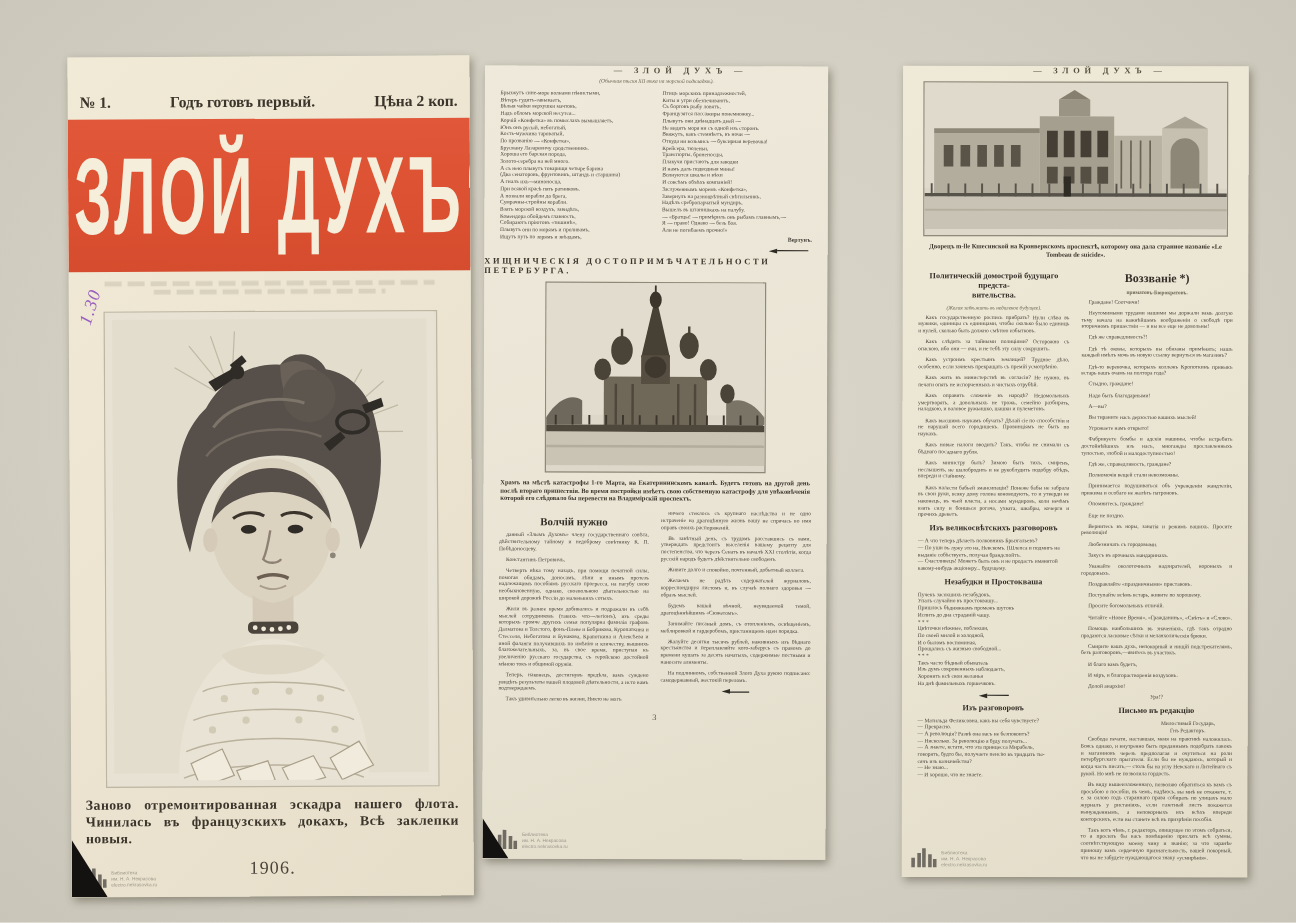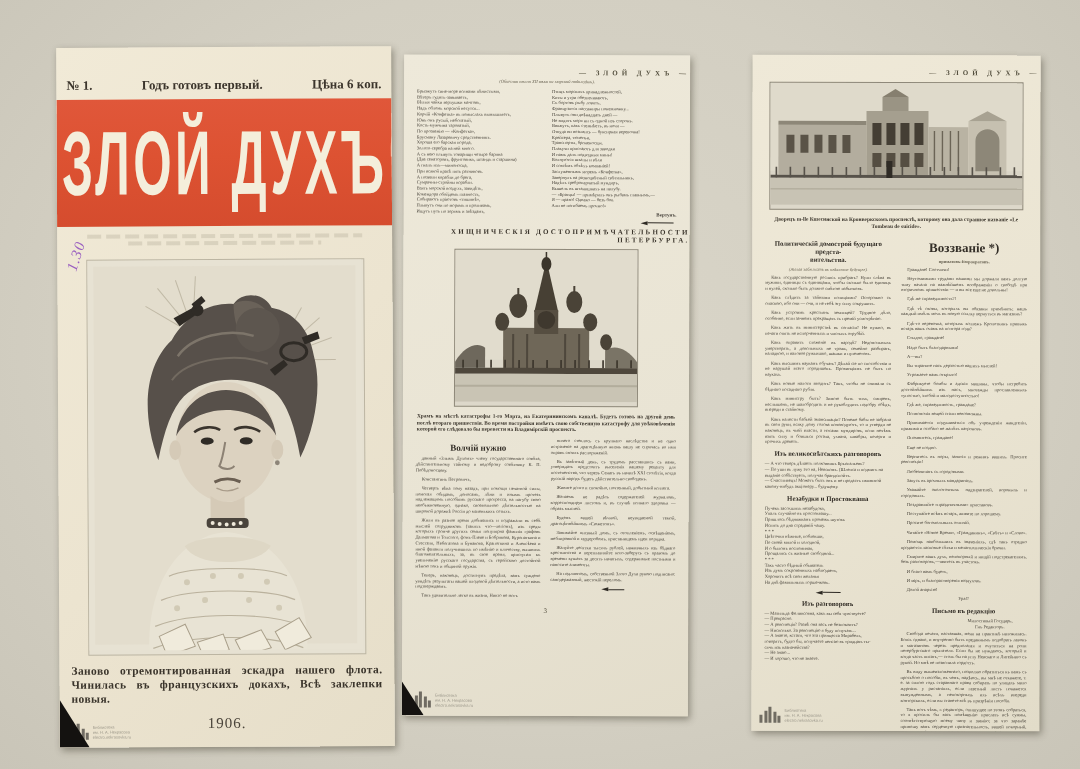--- a/index.html
+++ b/index.html
@@ -30,57 +30,57 @@
   .ghost{margin:8px auto 0 auto;width:82%;}
   .ghost div{height:4px;margin:3px 0;background:repeating-linear-gradient(90deg,#c9c2ad 0 14px,transparent 14px 19px);
       opacity:.55;filter:blur(.4px);}
   .price-mark{position:absolute;left:4px;top:200px;color:#9a5fc0;font-size:15px;font-style:italic;
       transform:rotate(-72deg);letter-spacing:1px;}
   .portrait-wrap{margin:14px auto 0 auto;width:276px;border:1px solid #bcb5a2;background:#e6e1d2;}
   .cover-caption{margin:8px 12px 0 12px;text-align:justify;font-weight:bold;
       font-size:11.5px;line-height:14px;color:#3b352c;letter-spacing:.4px;}
   .year{margin-top:10px;text-align:center;font-size:15px;letter-spacing:1px;color:#4a443a;}
   
-  .runhead{margin-top:14px;text-align:right;font-size:7px;letter-spacing:4px;font-weight:bold;color:#55503f;padding-left:40px;}
+  .runhead{margin-top:0;text-align:center;font-size:7px;letter-spacing:4px;font-weight:bold;color:#55503f;padding-left:40px;}
   .watermark{position:absolute;left:8px;bottom:8px;display:flex;gap:4px;align-items:flex-end;opacity:.85;}
   .wm-bars{display:flex;align-items:flex-end;gap:1.5px;}
   .wm-bars i{display:block;width:3px;background:#5c5850;}
   .wm-text{font-family:"Liberation Sans",sans-serif;font-size:4px;line-height:5px;color:#8e8a7e;}
   .pagenum{text-align:center;font-size:7px;color:#55503f;margin-top:4px;}
   .tiny,.tiny-line{font-size:4.6px;line-height:5.7px;color:#4a453c;}
   .cols{display:flex;gap:10px;padding:0 13px;}
   .col{flex:1;min-width:0;}
   .poem-title{margin-top:8px;text-align:center;font-weight:bold;font-size:8px;line-height:10px;color:#3b352c;}
   .poem-sub{text-align:center;font-style:italic;font-size:4.5px;color:#6a6454;margin-top:2px;margin-bottom:5px;}
   .sig{text-align:right;font-weight:bold;font-size:5px;margin-top:3px;}
   .divider{display:flex;justify-content:flex-end;align-items:center;margin:4px 16px 2px 0;}
   .divider .line{width:26px;height:1.4px;background:#2e2a24;}
   .divider .tri{width:0;height:0;border-top:2.6px solid transparent;border-bottom:2.6px solid transparent;border-right:7px solid #2e2a24;}
   .divider.center{justify-content:center;margin:5px 0;}
-  .caps-head{text-align:right;font-weight:bold;font-size:7px;letter-spacing:2.2px;color:#3b352c;margin:3px 0 5px 0;}
+  .caps-head{text-align:left;font-weight:bold;font-size:7px;letter-spacing:2.2px;color:#3b352c;margin:3px 0 5px 0;}
   .photo-frame{margin:0 auto;border:1px solid #8f897a;background:#ddd8ca;}
   .photo-caption{margin:6px 14px 5px 14px;text-align:justify;font-weight:bold;font-size:5.4px;line-height:6.8px;color:#3b352c;}
   .sec-head{text-align:center;font-weight:bold;color:#332e27;margin:5px 0 3px 0;}
-  .sec-head.h9{font-size:9px;} .sec-head.h7{font-size:6.8px;line-height:8px;} .sec-head.h8{font-size:13px;}
+  .sec-head.h9{font-size:9px;} .sec-head.h7{font-size:6.8px;line-height:8px;} .sec-head.h8{font-size:10px;}
   .sec-sub{text-align:center;font-style:italic;font-size:4.4px;color:#6a6454;margin-bottom:3px;}
   .sec-sub.bold{font-weight:bold;font-style:normal;}
   .para{ text-align:justify;margin-bottom:3.5px;text-indent:6px;}
   .center-line{text-align:center;}
   .right-line{text-align:right;}
 </style>
 </head>
 <body>
 
 <div class="canvas">
 
   <div class="page p1">
     <div class="mast-head-row">
       <span>№ 1.</span>
       <span>Годъ готовъ первый.</span>
-      <span>Цѣна 6 коп.</span>
+      <span>Цѣна 2 коп.</span>
     </div>
     <div class="hand7">7</div>
     <div class="hand7-line"></div>
 
     <div class="banner">
       <div class="banner-title">„ЗЛОЙ ДУХЪ“</div>
     </div>
 
     <div class="ghost">
         <div></div>

